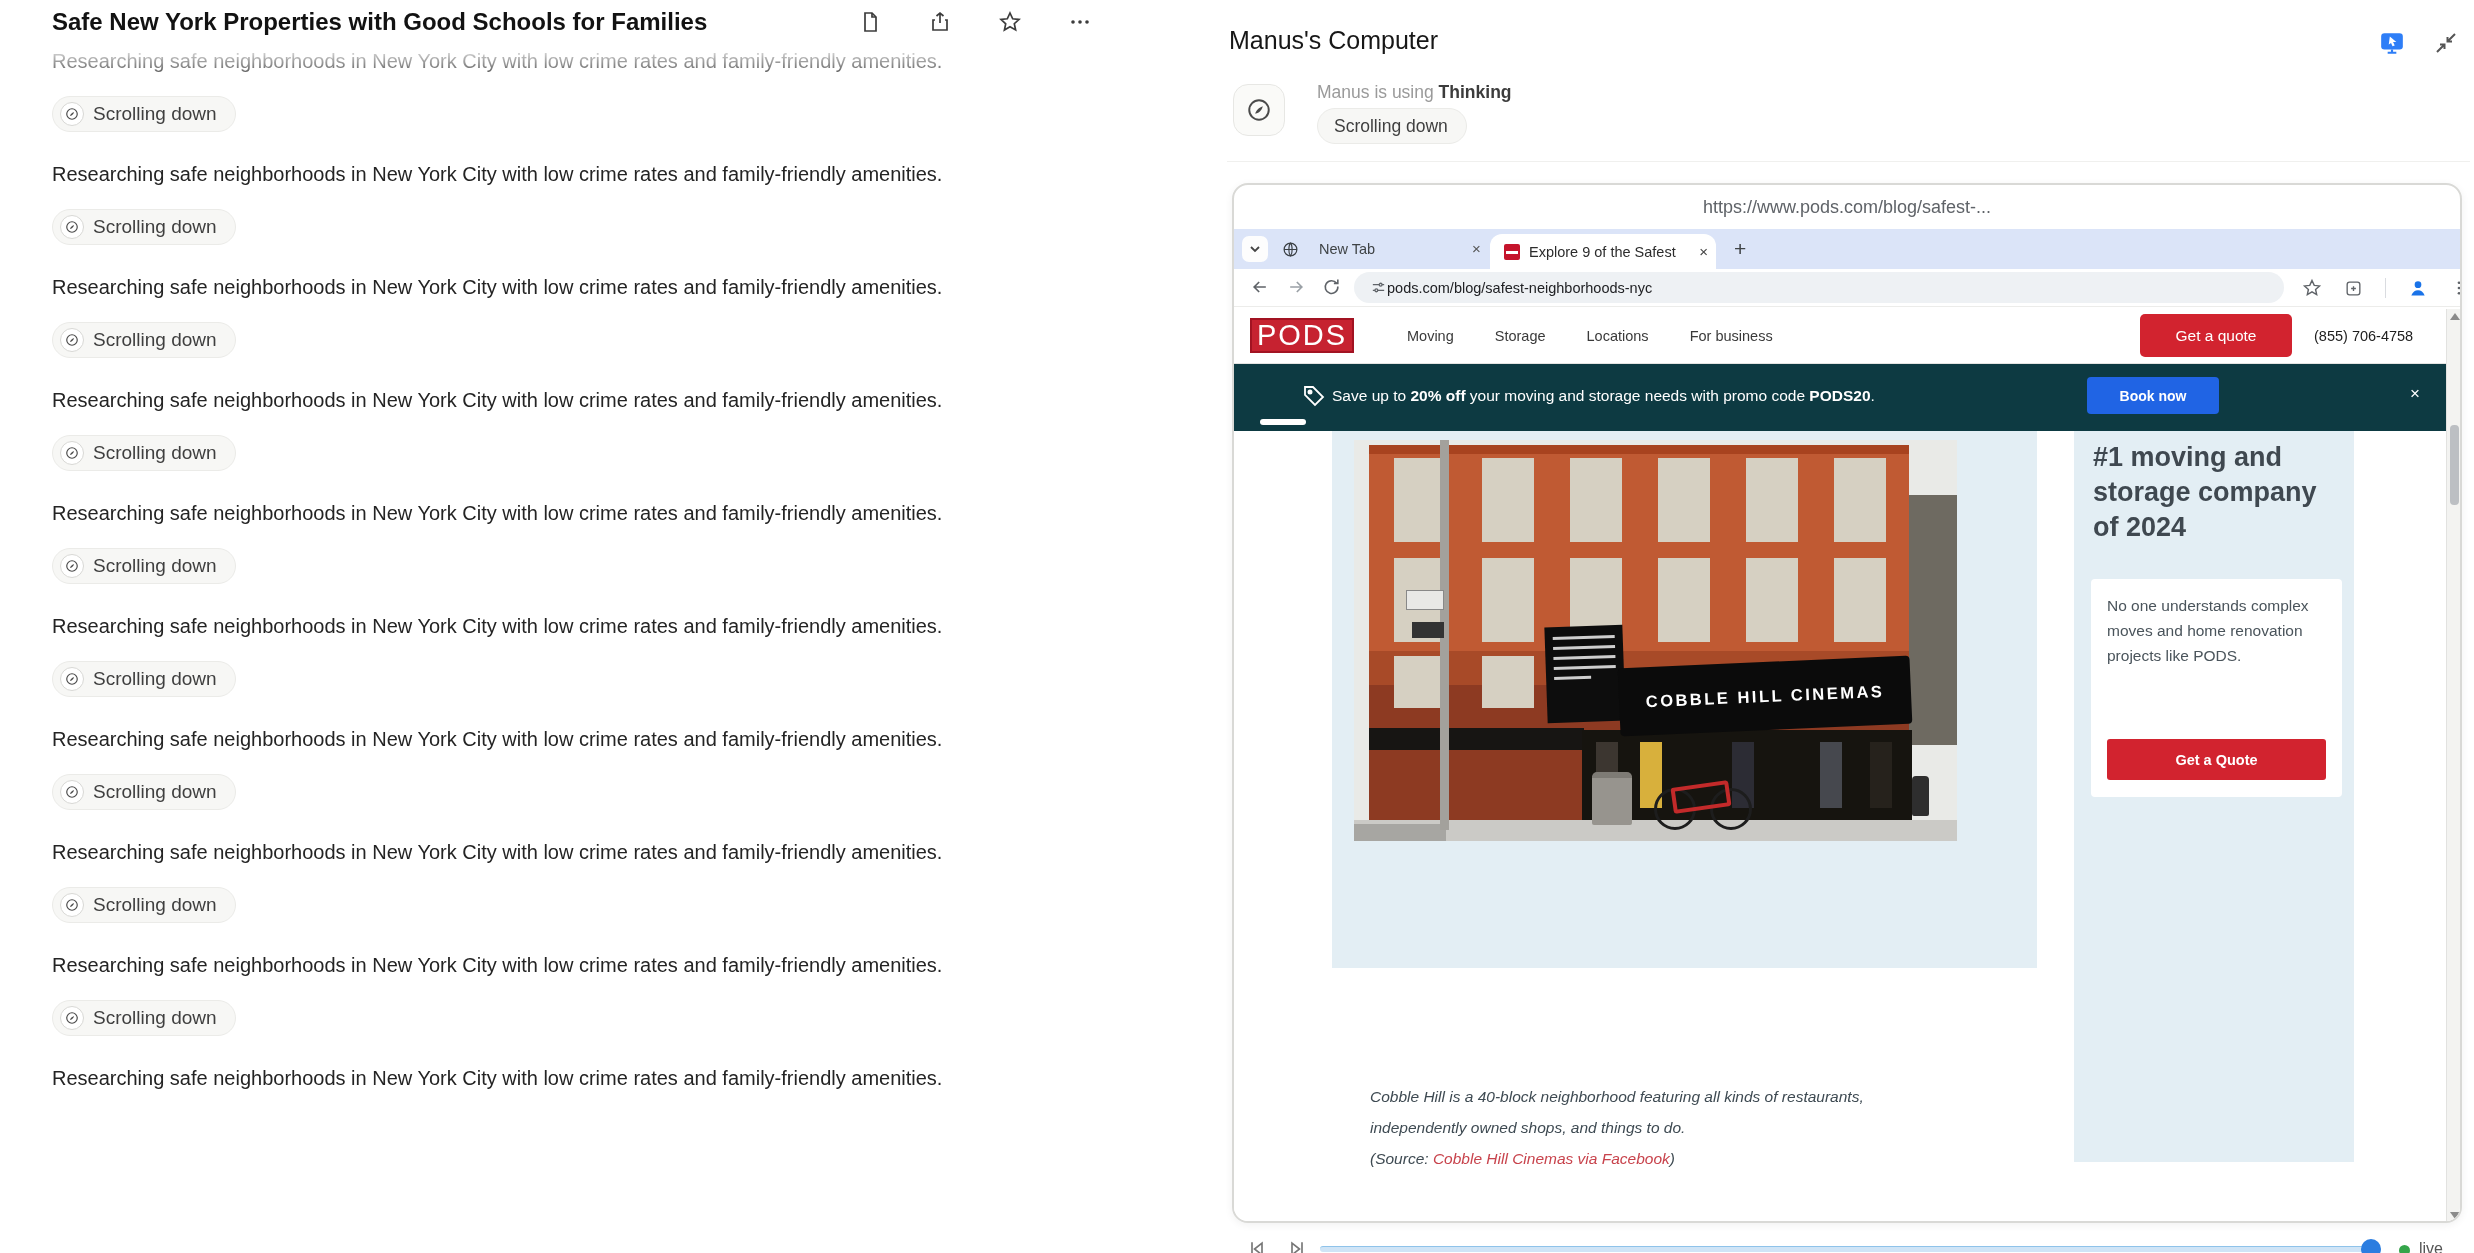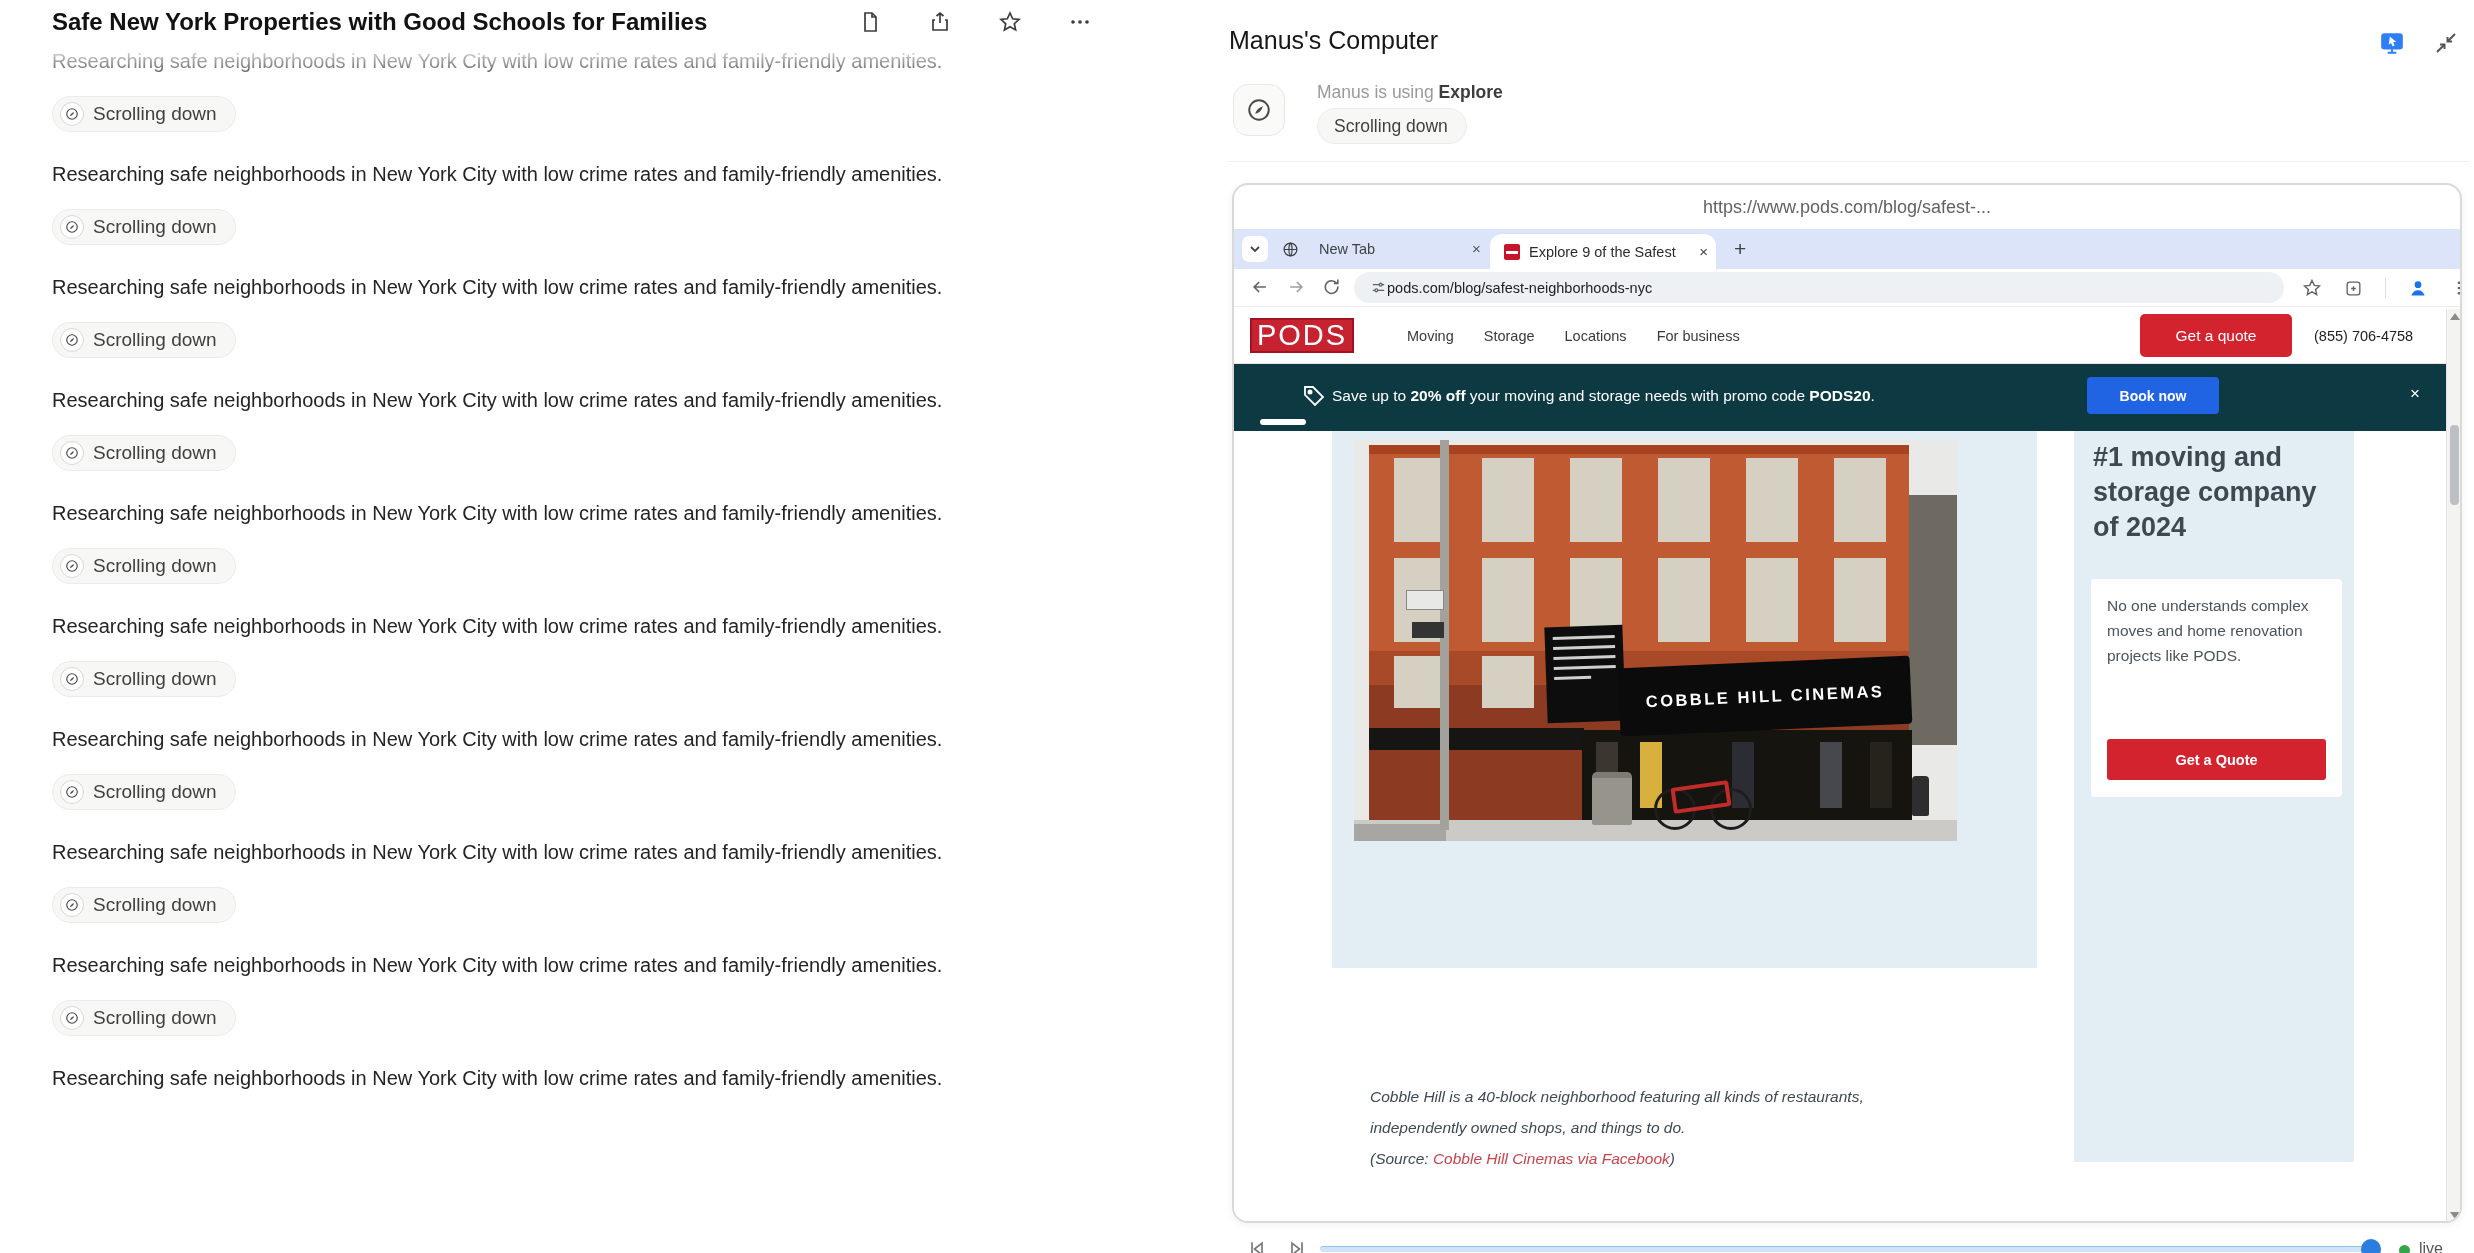--- a/index.html
+++ b/index.html
@@ -60,21 +60,21 @@
   .tab-add{position:absolute;left:500px;top:8px;font-size:21px;color:#3f4346;cursor:pointer}
   .addr-row{position:absolute;left:0;top:84px;width:100%;height:38px;background:#fff;border-bottom:1px solid #ececea}
   .nav-ico{position:absolute;top:8px;color:#5f6368;cursor:pointer}
   .addr-pill{position:absolute;left:120px;top:3px;width:930px;height:31px;background:#eef1f4;border-radius:16px;
     display:flex;align-items:center;gap:0;padding-left:16px;font-size:14.5px;color:#202124;cursor:text}
   .addr-right{position:absolute;top:9px;display:flex;align-items:center;gap:22px}
   .site-header{position:absolute;left:0;top:122px;width:100%;height:57px;background:#fff;border-bottom:1px solid #e4e4e2}
   .pods-logo{position:absolute;left:16px;top:11px;width:104px;height:35px;background:#c62230;color:#fff;
     font-weight:normal;font-size:29px;letter-spacing:2px;display:flex;align-items:center;justify-content:center;
     border:2px solid #a21322;cursor:pointer}
-  .site-nav{position:absolute;left:173px;top:0;height:57px;display:flex;align-items:center;gap:30px;
+  .site-nav{position:absolute;left:173px;top:0;height:57px;display:flex;align-items:center;gap:41px;
     font-size:14.5px;color:#3a3a3a}
   .site-nav span{cursor:pointer}
   .quote-btn{position:absolute;left:906px;top:7px;width:152px;height:43px;background:#d2232f;border-radius:5px;
     color:#fff;font-size:15.5px;display:flex;align-items:center;justify-content:center;cursor:pointer}
   .phone{position:absolute;left:1080px;top:21px;font-size:14.5px;color:#1d1d1d;cursor:pointer}
   .promo{position:absolute;left:0;top:179px;width:100%;height:67px;background:#0d3a42;color:#fff}
   .promo-text{position:absolute;left:98px;top:23px;font-size:15.5px;white-space:nowrap}
   .promo-text b{font-weight:bold}
   .book-btn{position:absolute;left:853px;top:13px;width:132px;height:37px;background:#2064e4;border-radius:4px;
     color:#fff;font-weight:bold;font-size:14px;display:flex;align-items:center;justify-content:center;cursor:pointer}
@@ -322,21 +322,21 @@
           </svg>
       </span>
     </div>
     <div class="rp-avatar">
       <svg width="26" height="26" viewBox="0 0 24 24">
           <circle cx="12" cy="12" r="9" fill="none" stroke="#4a4a4a" stroke-width="1.8"></circle>
           <path d="M8.5 15.5c.8-3.2 2.8-5.2 7-7-1 3.8-2.8 5.8-7 7z" fill="#4a4a4a"></path>
         </svg>
     </div>
     <div class="rp-status">
-      <span>Manus is using</span>&nbsp;<b>Explore</b>
+      <span>Manus is using</span>&nbsp;<b>Thinking</b>
     </div>
     <div class="rp-badge">
       <span class="pill">
         <span style="padding-left:9px">Scrolling down</span>
       </span>
     </div>
     <div class="rp-divider"></div>
 
     <div class="browser-card">
       <div class="url-row">https://www.pods.com/blog/safest-...</div>

